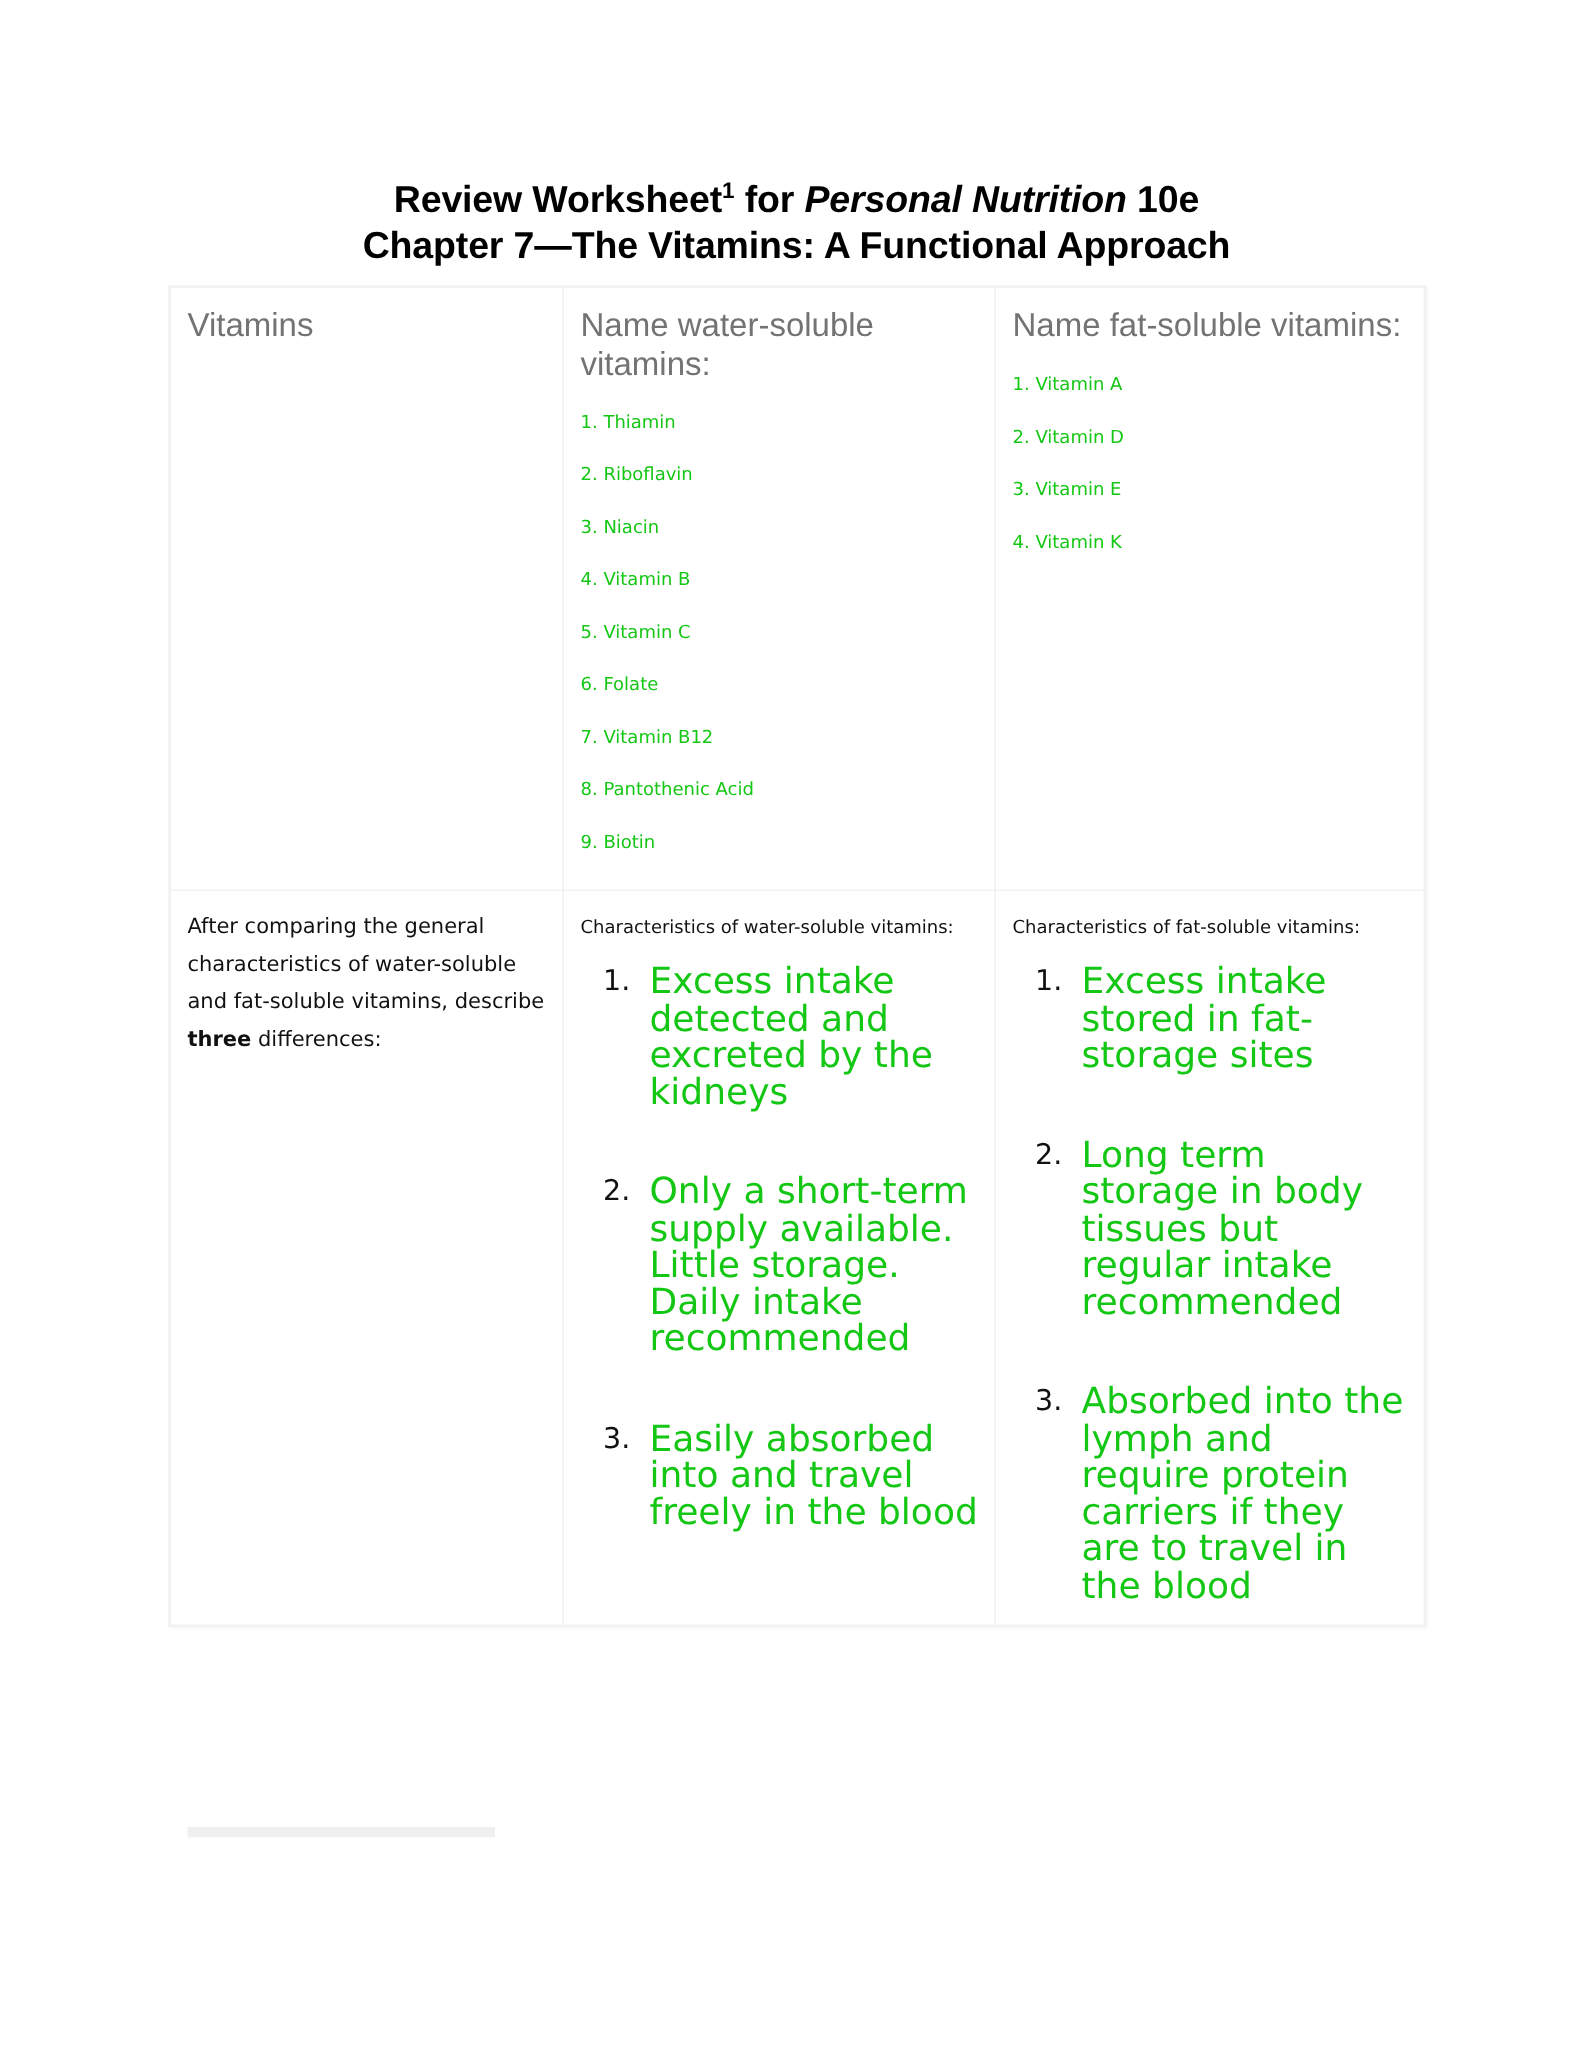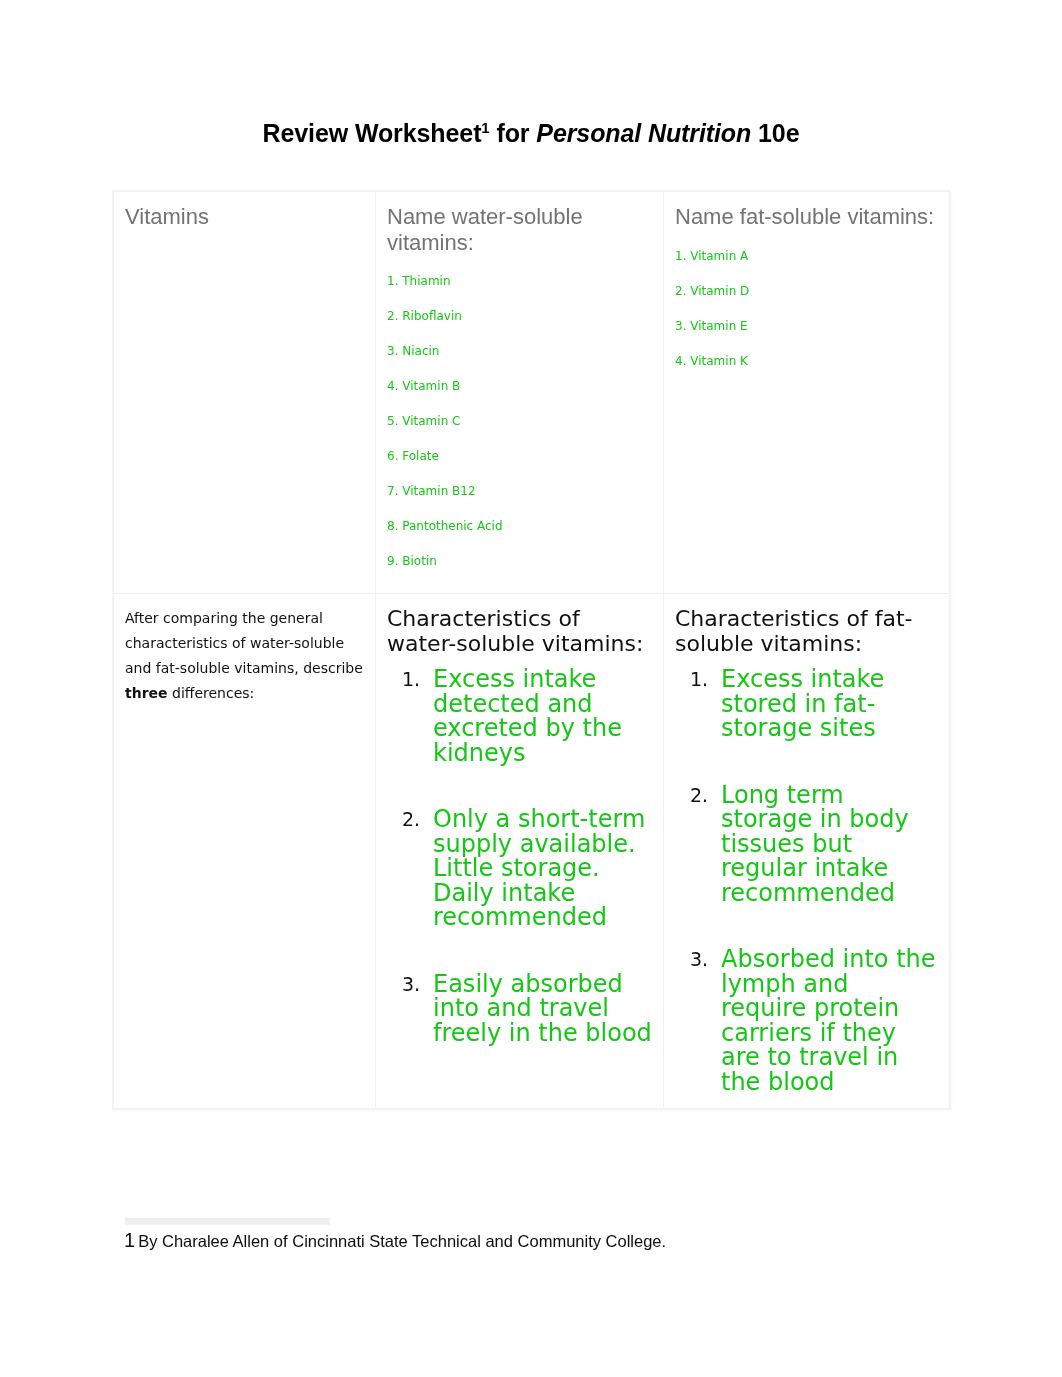--- a/index.html
+++ b/index.html
@@ -76,21 +76,21 @@
   
   .cell-head {
     font-family: Liberation Sans, sans-serif;
     font-size: 22px;
     line-height: 25.5px;
     color: #737373;
     margin: 0;
   }
   .cell-head-dv {
     font-family: "DejaVu Sans", sans-serif;
-    font-size: 22px;
+    font-size: 12px;
     line-height: 25px;
     color: #111111;
     margin: 0;
   }
   .cell-prompt {
     font-family: "DejaVu Sans", sans-serif;
     font-size: 14px;
     line-height: 25px;
     color: #111111;
     margin: 0;
@@ -164,20 +164,21 @@
     margin-right: 3px;
   }
 </style>
 </head>
 <body>
 
 <div class="page">
 
   <div class="title-block">
     <span class="title-line"><span>Review Worksheet</span><span class="title-sup">1</span><span> for </span><span class="title-italic">Personal Nutrition</span><span> 10e</span></span>
+    <span class="title-line">Chapter 7—The Vitamins: A Functional Approach</span>
   </div>
 
   <table class="wk-table">
     <colgroup>
       <col class="col-a">
         <col class="col-b">
         <col class="col-c">
     </colgroup>
     <tbody>
 
@@ -235,15 +236,14 @@
             <li>Long term storage in body tissues but regular intake recommended</li>
             <li>Absorbed into the lymph and require protein carriers if they are to travel in the blood</li>
           </ol>
         </td>
       </tr>
 
     </tbody>
   </table>
 
   <div class="footnote-rule"></div>
-  <div class="footnote"><span class="fn-mark">1</span><span>By Charalee Allen of Cincinnati State Technical and Community College.</span></div>
 
 </div>
 
 </body></html>

